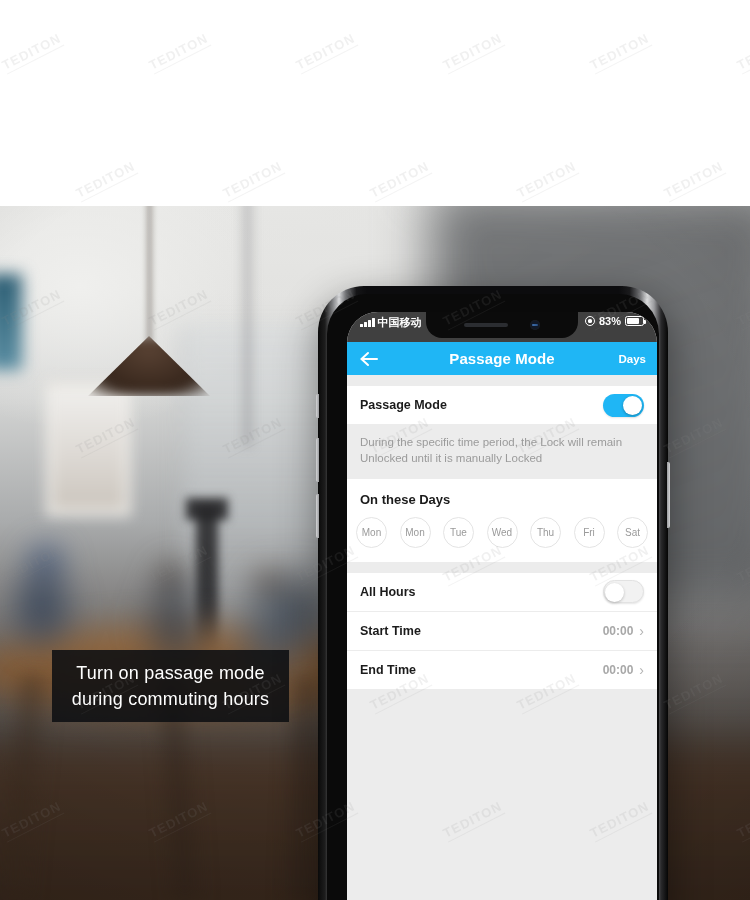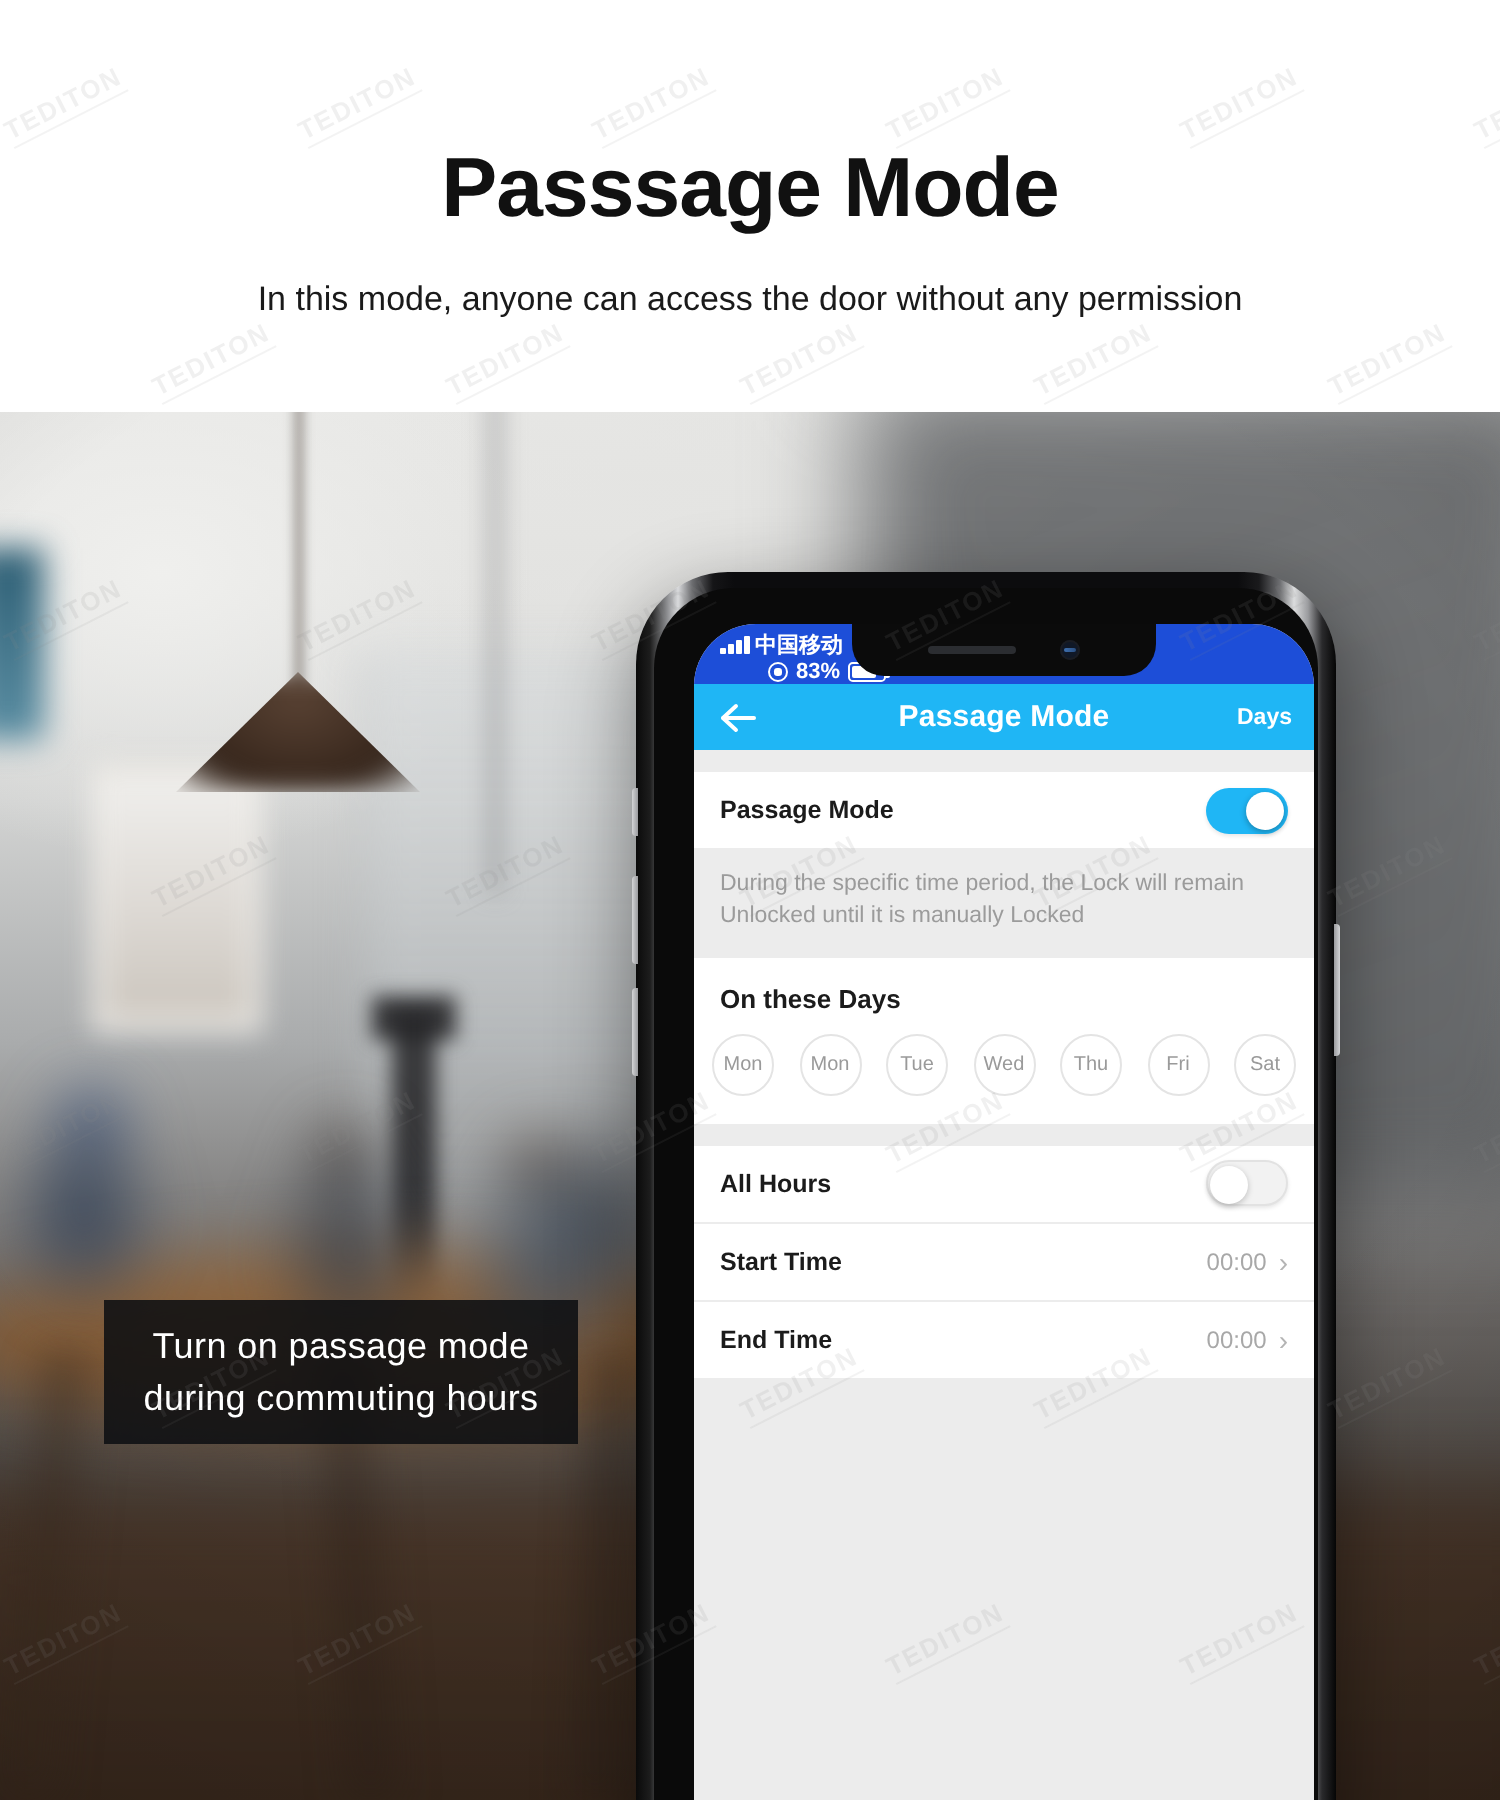--- a/index.html
+++ b/index.html
@@ -249,29 +249,28 @@
   }
   .btn-power {
     position: absolute; right: -2px; top: 176px; width: 3px; height: 66px;
     background: linear-gradient(270deg,#d3d4d6,#9a9b9e); border-radius: 0 2px 2px 0;
   }
 
   
   .statusbar {
     position: relative;
     height: 30px;
-    background: #1d4ed8;
+    background: #404040;
     display: flex;
     align-items: flex-start;
     justify-content: space-between;
     padding: 3px 13px 0 13px;
     color: #ffffff;
     font-size: 11px;
     font-weight: 600;
-    flex-direction: column;
   }
   .sb-left { display: flex; align-items: center; gap: 3px; }
   .sig-bars { display: flex; align-items: flex-end; gap: 1.5px; height: 9px; }
   .sig-bars i { width: 2.5px; background: #ffffff; border-radius: 0.5px; display: block; }
   .sig-bars i:nth-child(1){height:3px}
   .sig-bars i:nth-child(2){height:5px}
   .sig-bars i:nth-child(3){height:7px}
   .sig-bars i:nth-child(4){height:9px}
   .carrier { font-size: 11px; font-weight: 600; letter-spacing: 0; }
   .wifi-tick { font-size: 9px; margin-left: 2px; }
@@ -352,21 +351,21 @@
   .gap { height: 11px; background: #ececec; }
   .row {
     background: #ffffff;
     height: 39px;
     display: flex; align-items: center;
     padding: 0 13px;
     border-bottom: 1px solid #ececec;
   }
   .row-label { font-size: 12.5px; font-weight: 700; color: #1b1b1b; }
   .row-right { margin-left: auto; display: flex; align-items: center; gap: 6px; }
-  .row-value { font-size: 12px; color: #a8a8a8; font-weight: 400; }
+  .row-value { font-size: 12px; color: #a8a8a8; font-weight: 700; }
   .chev { color: #b4b4b4; font-size: 14px; line-height: 1; }
 
   .toggle {
     width: 41px; height: 23px; border-radius: 12px;
     position: relative;
     box-shadow: 0 1px 2px rgba(0,0,0,0.10);
   }
   .toggle.on { background: #1fb6f5; }
   .toggle.off { background: #f2f2f2; border: 1px solid #e2e2e2; }
   .toggle .knob {
@@ -407,24 +406,20 @@
     color: #9a9a9a;
     font-weight: 400;
   }
   .filler { background: #ececec; height: 100%; }
 </style>
 </head>
 <body>
 
 <div id="page">
 
-  <div class="header">
-    <div class="header-title">Passsage Mode</div>
-    <div class="header-sub">In this mode, anyone can access the door without any permission</div>
-  </div>
 
   <div class="photo">
     <div class="bg-base"></div>
     <div class="bg-wall-right"></div>
     <div class="bg-glass"></div>
     <div class="bg-mullion"></div>
     <div class="bg-pic"></div>
     <div class="bg-window"></div>
     <div class="bg-lamp-cord"></div>
     <div class="bg-lamp"></div>

